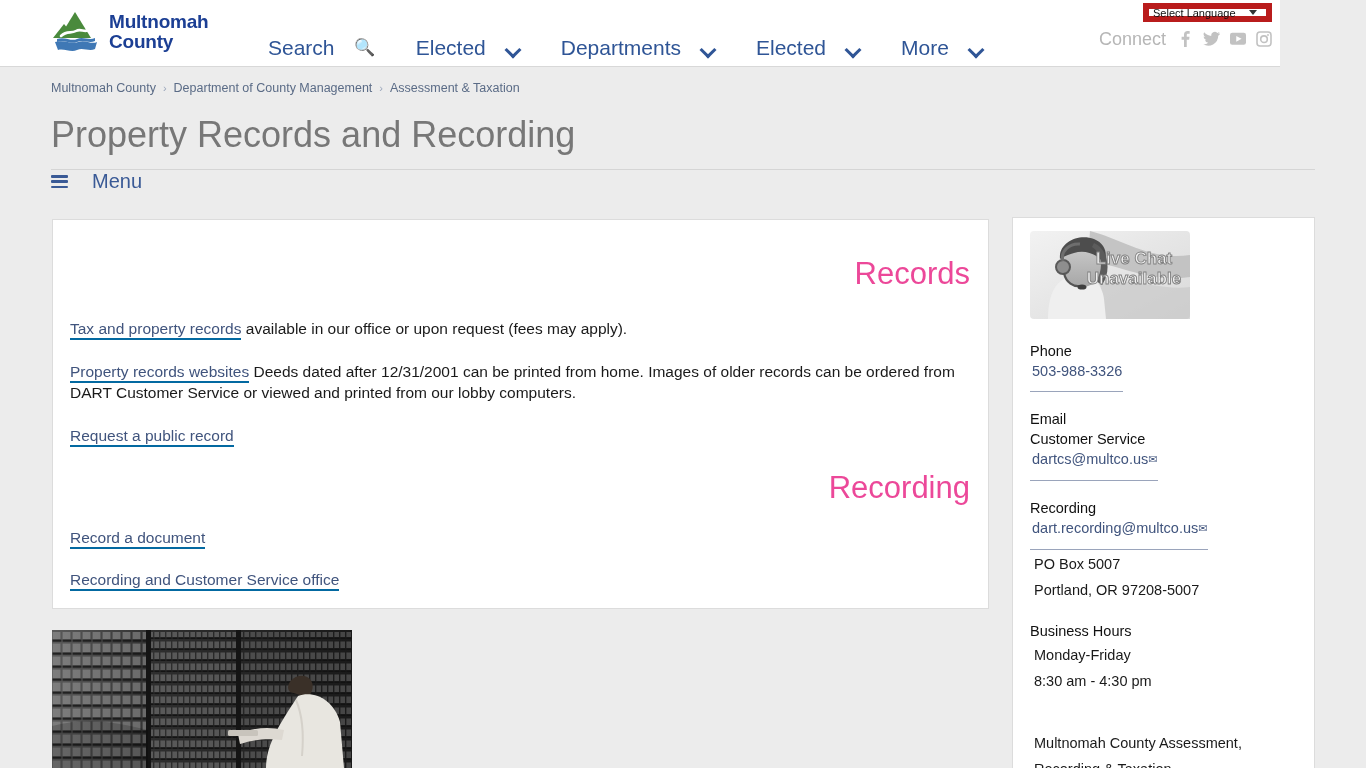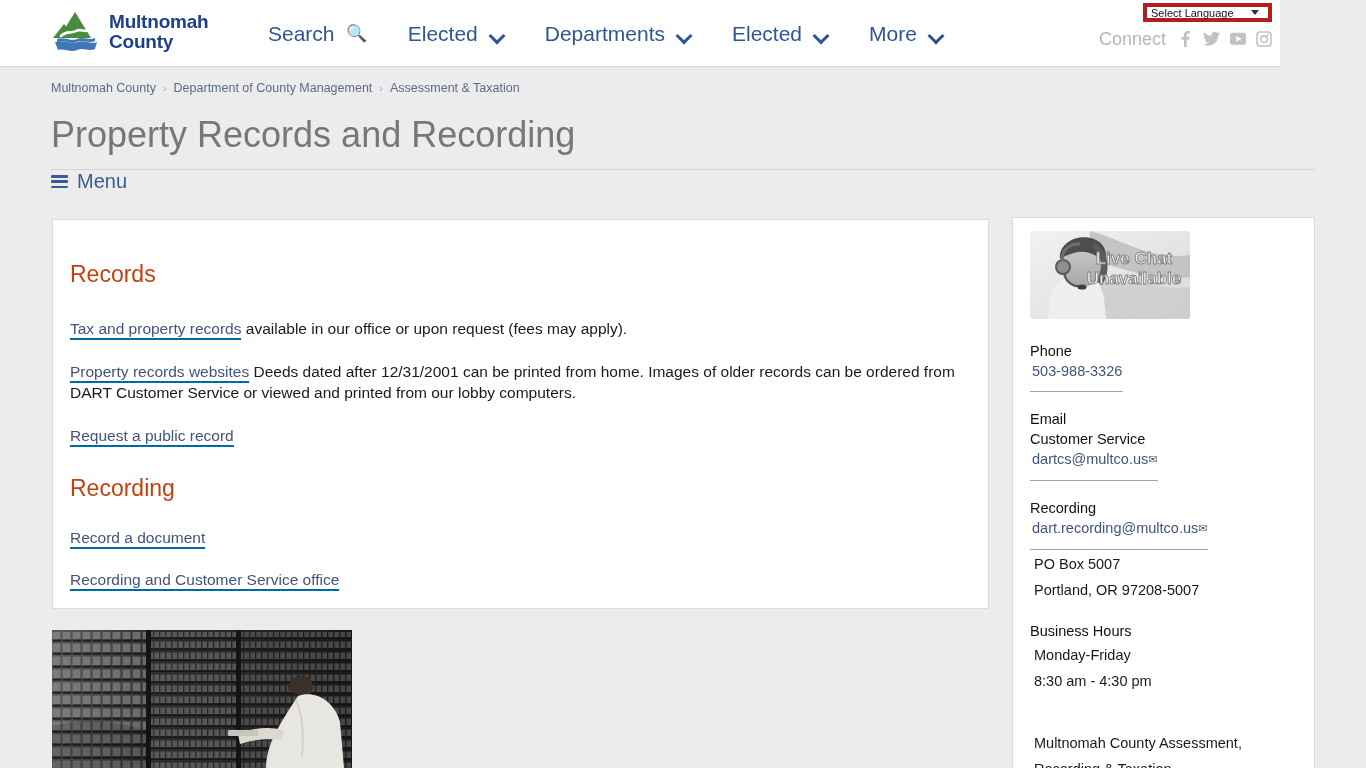--- a/index.html
+++ b/index.html
@@ -42,27 +42,28 @@
   .main-nav {
     position: absolute;
     left: 268px; top: 21px;
     display: flex;
     align-items: center;
     gap: 40px;
   }
   .nav-item {
     display: flex;
     align-items: center;
-    gap: 12px;
+    gap: 20px;
     color: #2f5596;
     font-size: 21px;
     line-height: 26px;
     text-decoration: none;
     cursor: pointer;
     white-space: nowrap;
+    margin-top: 14px;
   }
   .nav-item .caret {
     display: inline-block;
     width: 15px; height: 15px;
     position: relative;
     top: 1px;
   }
   .nav-item .caret::after {
     content: "";
     position: absolute;
@@ -71,21 +72,21 @@
     border-right: 3px solid #2f5596;
     border-bottom: 3px solid #2f5596;
     transform: rotate(45deg);
   }
   .search-glyph { font-size: 17px; font-weight: bold; }
 
   .lang-select {
     position: absolute;
     right: 8px; top: 3px;
     width: 129px; height: 19px;
-    border: 4px solid #b91c1c;
+    border: 6px solid #b91c1c;
     background: #fff;
     font-family: "Liberation Sans", sans-serif;
     font-size: 11px;
     color: #111;
     padding: 0 2px 0 4px;
     display: flex;
     align-items: center;
     justify-content: space-between;
     cursor: pointer;
   }
@@ -150,21 +151,21 @@
     border-bottom: 1px solid #d5d5d5;
     line-height: 44px;
   }
 
   
   .menu-toggle {
     position: absolute;
     left: 51px; top: 170px;
     display: flex;
     align-items: center;
-    gap: 9px;
+    gap: 24px;
     color: #3a5a96;
     font-size: 20px;
     cursor: pointer;
     text-decoration: none;
   }
   .hamburger {
     display: inline-flex;
     flex-direction: column;
     justify-content: space-between;
     width: 17px; height: 13px;
@@ -181,25 +182,26 @@
     position: absolute;
     left: 52px; top: 219px;
     width: 937px;
     height: 390px;
     background: #fff;
     border: 1px solid #dcdcdc;
     padding: 40px 0 0 17px;
   }
   .content-inner { width: 900px; }
   h2.sec-head {
-    font-size: 23px;
+    font-size: 31px;
     font-weight: normal;
-    color: #c2410c;
+    color: #ec4899;
     margin: 0 0 30px 0;
     line-height: 28px;
+    text-align: right;
   }
   h2.sec-head.second { margin-top: 28px; margin-bottom: 25px; }
   .body-p {
     font-size: 15.5px;
     line-height: 21px;
     color: #1a1a1a;
     margin: 0 0 22px 0;
     max-width: 900px;
   }
   a.inline-link {

